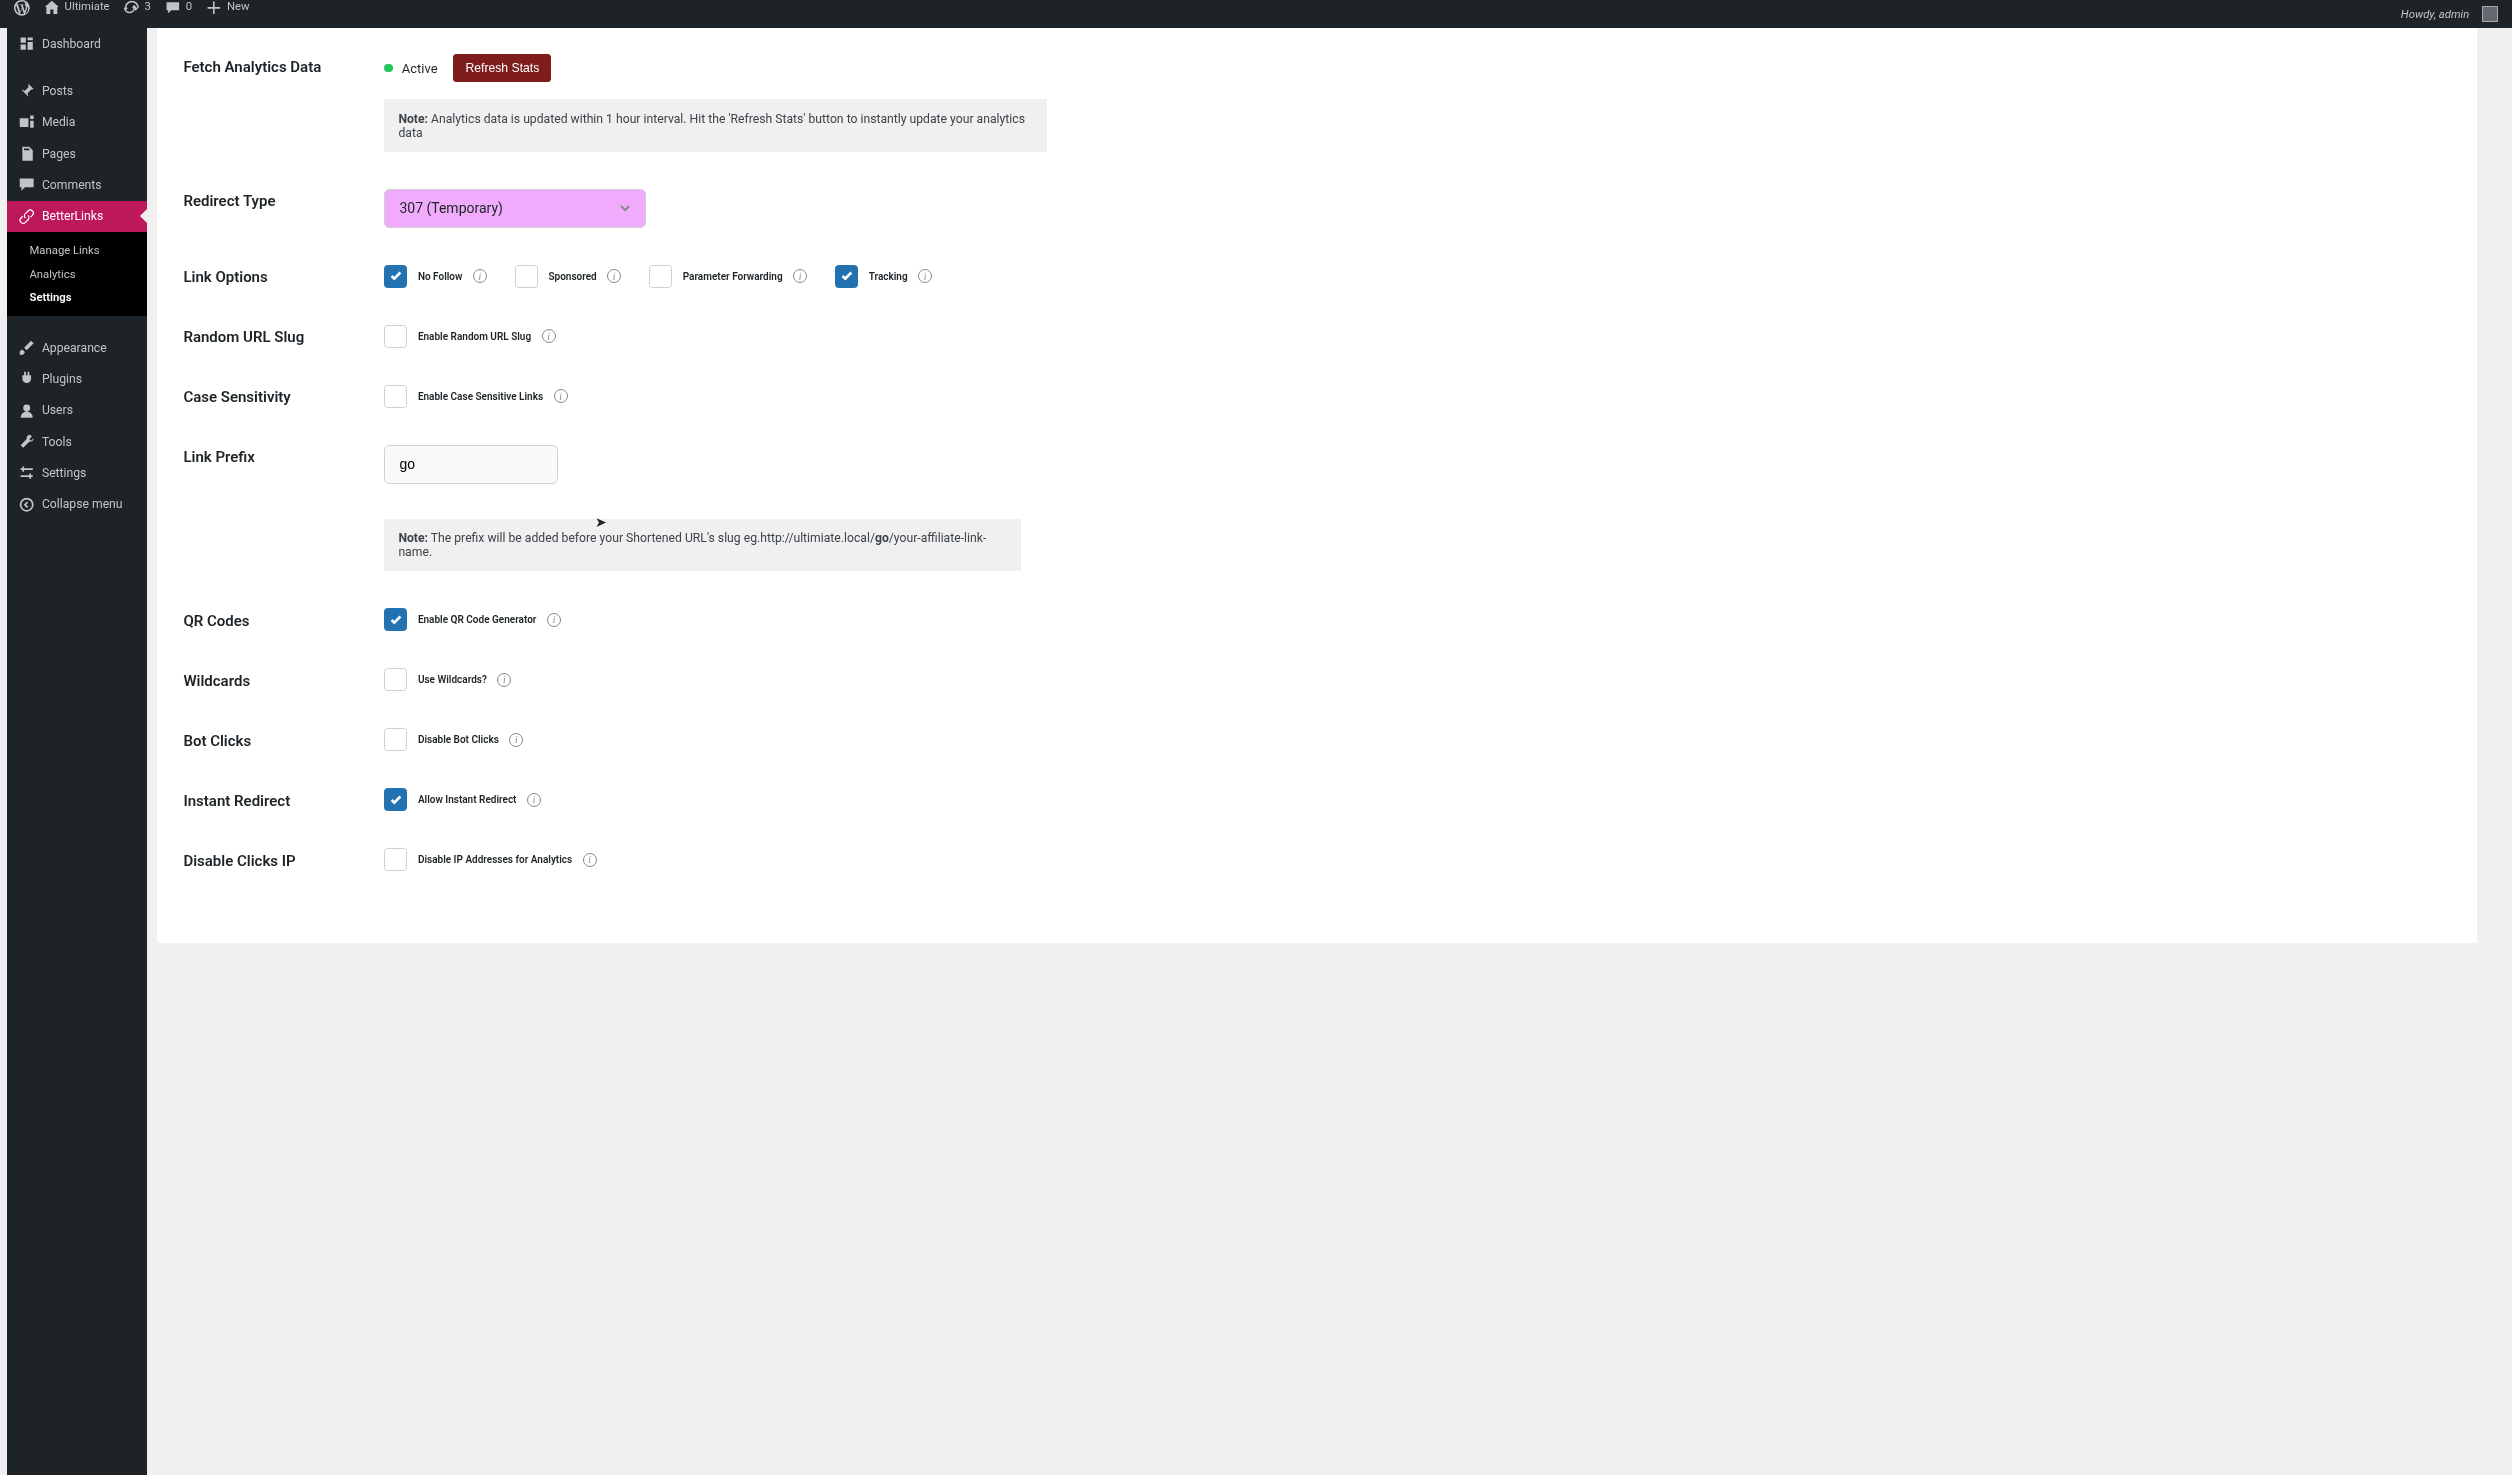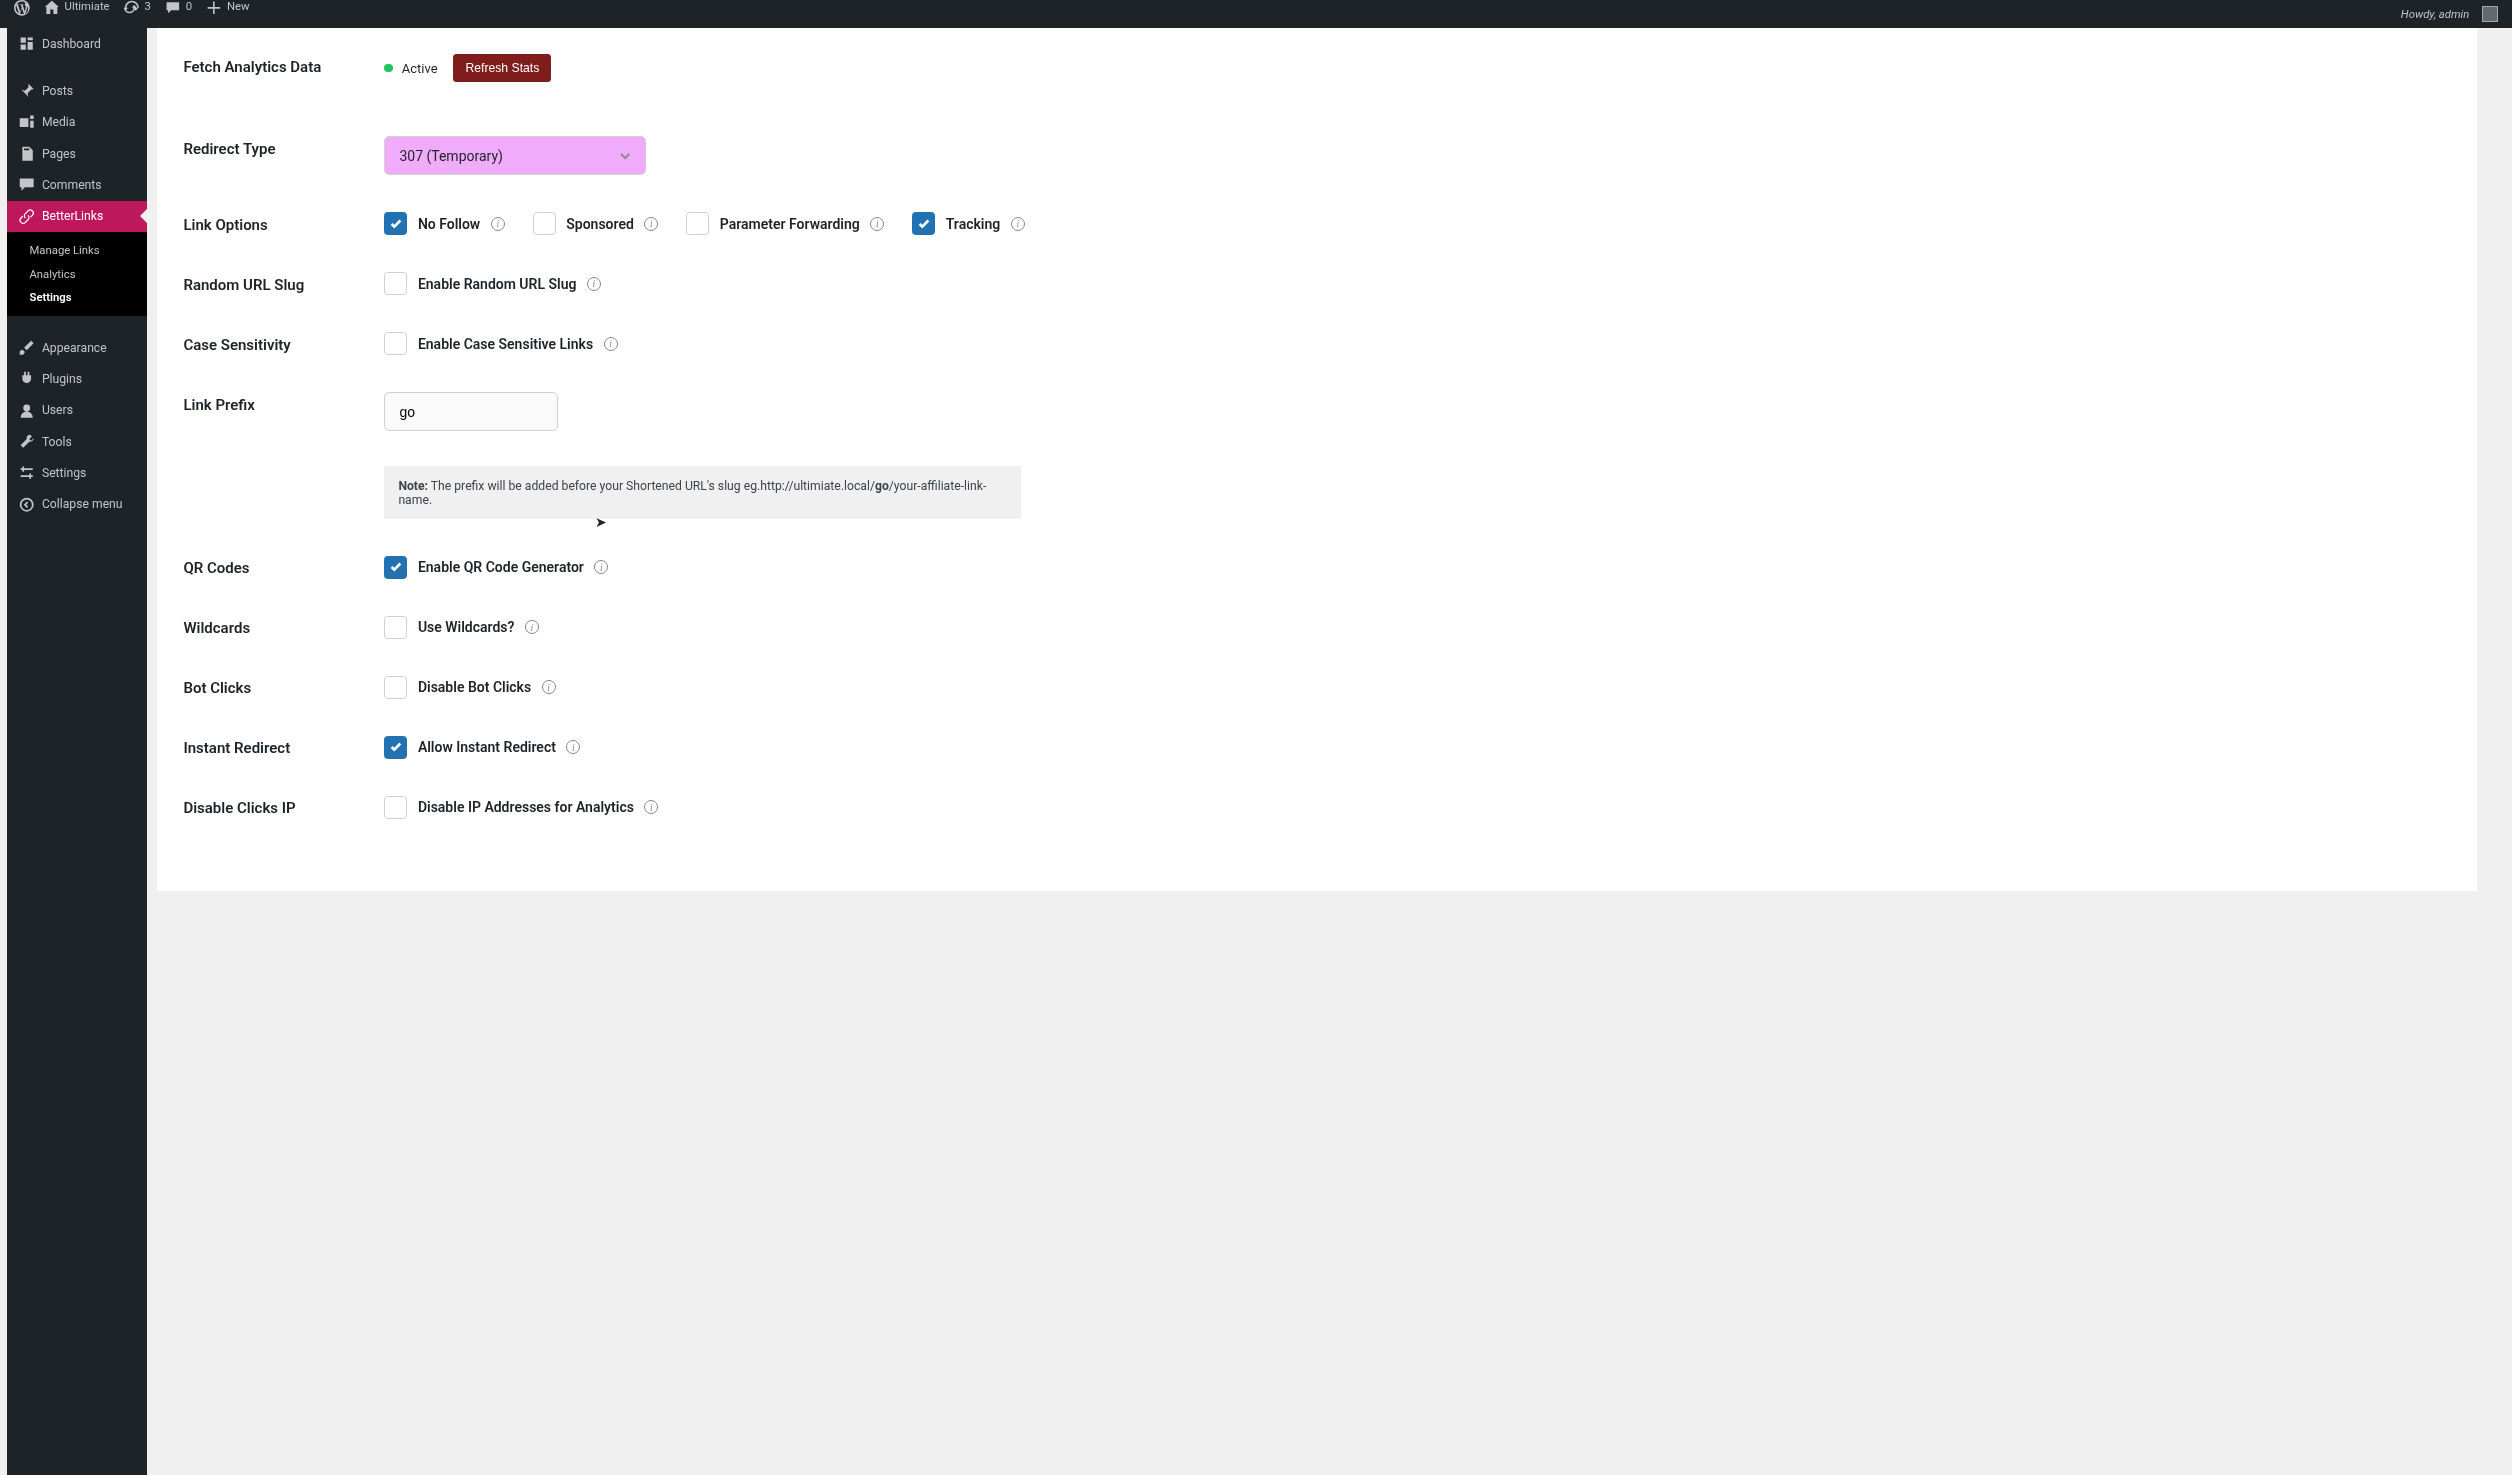--- a/index.html
+++ b/index.html
@@ -200,21 +200,21 @@
       border-color: #2271b1;
     }
     .checkbox.checked svg {
       width: 14px;
       height: 14px;
       stroke: #fff;
       stroke-width: 3;
       fill: none;
     }
     .checkbox-label {
-      font-size: 14px;
+      font-size: 10px;
       font-weight: 600;
     }
     .info-icon {
       width: 14px;
       height: 14px;
       border: 1.3px solid #888;
       border-radius: 50%;
       display: inline-flex;
       align-items: center;
       justify-content: center;
@@ -370,20 +370,23 @@
 <div class="main">
   <div class="content-wrap">
 
     <div class="setting-row">
       <div class="setting-label">Fetch Analytics Data</div>
       <div class="setting-control">
         <div class="status-row">
           <span class="status-dot"></span>
           <span style="font-size:13px;">Active</span>
           <button class="btn-primary">Refresh Stats</button>
+        </div>
+        <div class="note-box">
+          <strong>Note:</strong><span> Analytics data is updated within 1 hour interval. Hit the 'Refresh Stats' button to instantly update your analytics data</span>
         </div>
       </div>
     </div>
 
     <div class="setting-row">
       <div class="setting-label">Redirect Type</div>
       <div class="setting-control">
         <div class="select-box">
           <span>307 (Temporary)</span>
           <svg class="chevron-down" viewBox="0 0 12 12">

